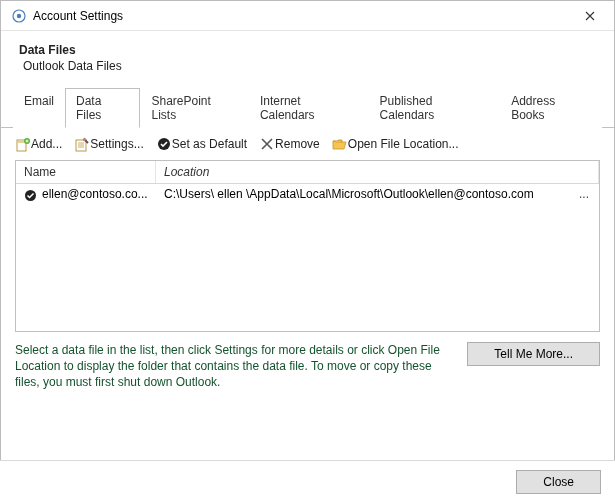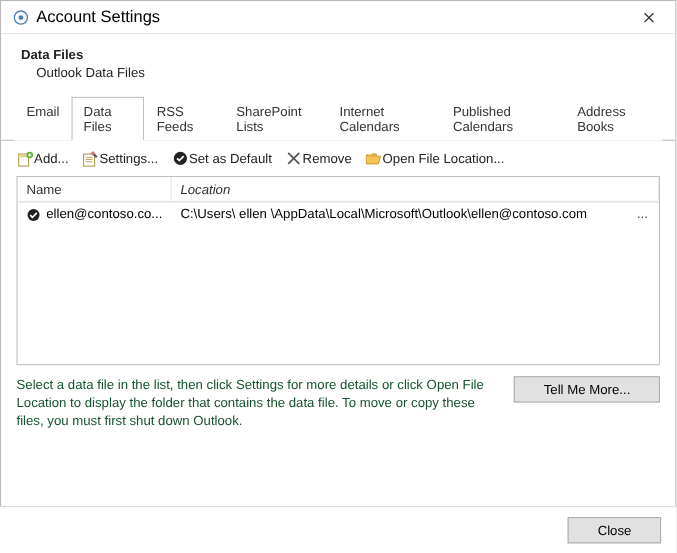--- a/index.html
+++ b/index.html
@@ -17,31 +17,31 @@
   display: flex;
   align-items: center;
   height: 30px;
   padding: 0 8px 0 10px;
   border-bottom: 1px solid #e5e5e5;
 }
 .titlebar-icon {
   width: 16px; height: 16px; margin-right: 6px;
   display: flex; align-items: center; justify-content: center;
 }
-.titlebar-title { flex: 1; font-size: 15px; }
+.titlebar-title { flex: 1; font-size: 12px; }
 .titlebar-close {
   width: 32px; height: 100%;
   display: flex; align-items: center; justify-content: center;
   cursor: pointer;
 }
 .header {
   padding: 12px 18px 14px 18px;
 }
 .header-title { font-weight: bold; font-size: 12px; color: #222; }
-.header-sub { margin-left: 14px; margin-top: 2px; color: #222; }
+.header-sub { margin-left: 4px; margin-top: 2px; color: #222; }
 
 .tabs {
   display: flex;
   padding: 0 12px;
   border-bottom: 1px solid #c0c0c0;
   gap: 0;
 }
 .tab {
   padding: 5px 10px 5px 10px;
   color: #333;
@@ -150,21 +150,20 @@
 </div>
 
 <div class="header">
   <div class="header-title">Data Files</div>
   <div class="header-sub">Outlook Data Files</div>
 </div>
 
 <div class="tabs">
   <div class="tab">Email</div>
   <div class="tab active">Data Files</div>
-  <div class="tab">RSS Feeds</div>
   <div class="tab">SharePoint Lists</div>
   <div class="tab">Internet Calendars</div>
   <div class="tab">Published Calendars</div>
   <div class="tab">Address Books</div>
 </div>
 
 <div class="toolbar">
   <div class="tool">
     <span class="ic">
       <svg width="15" height="15" viewBox="0 0 15 15">

